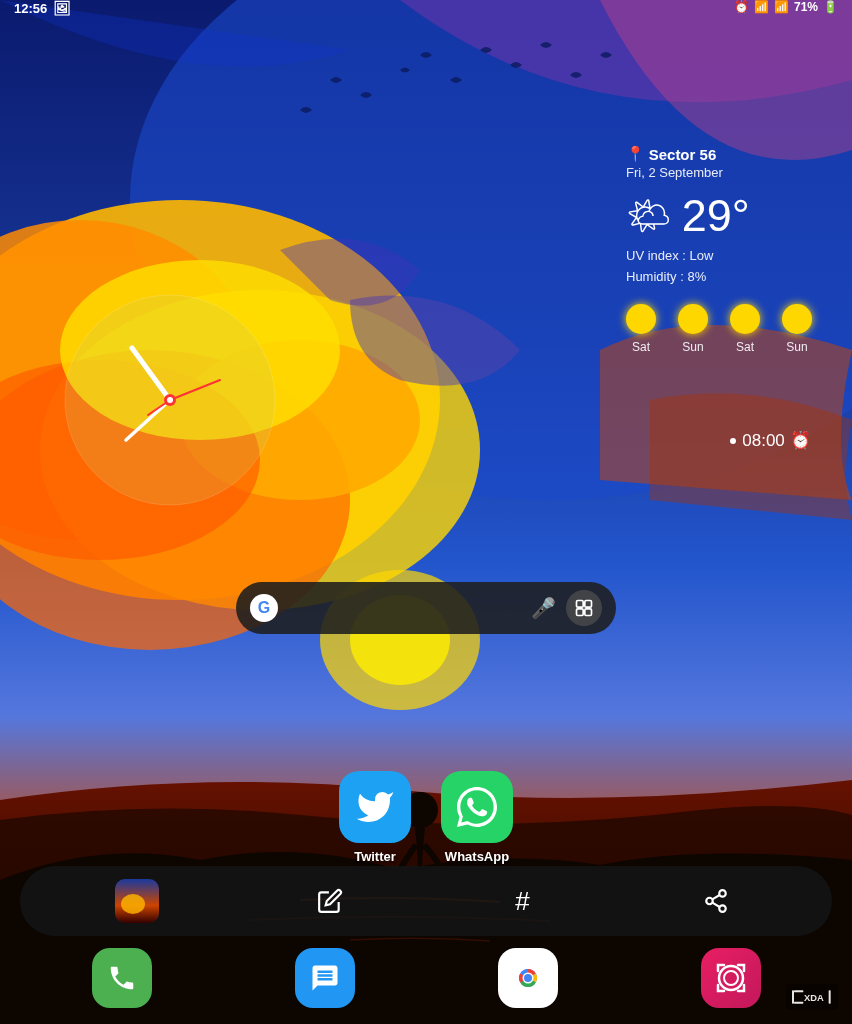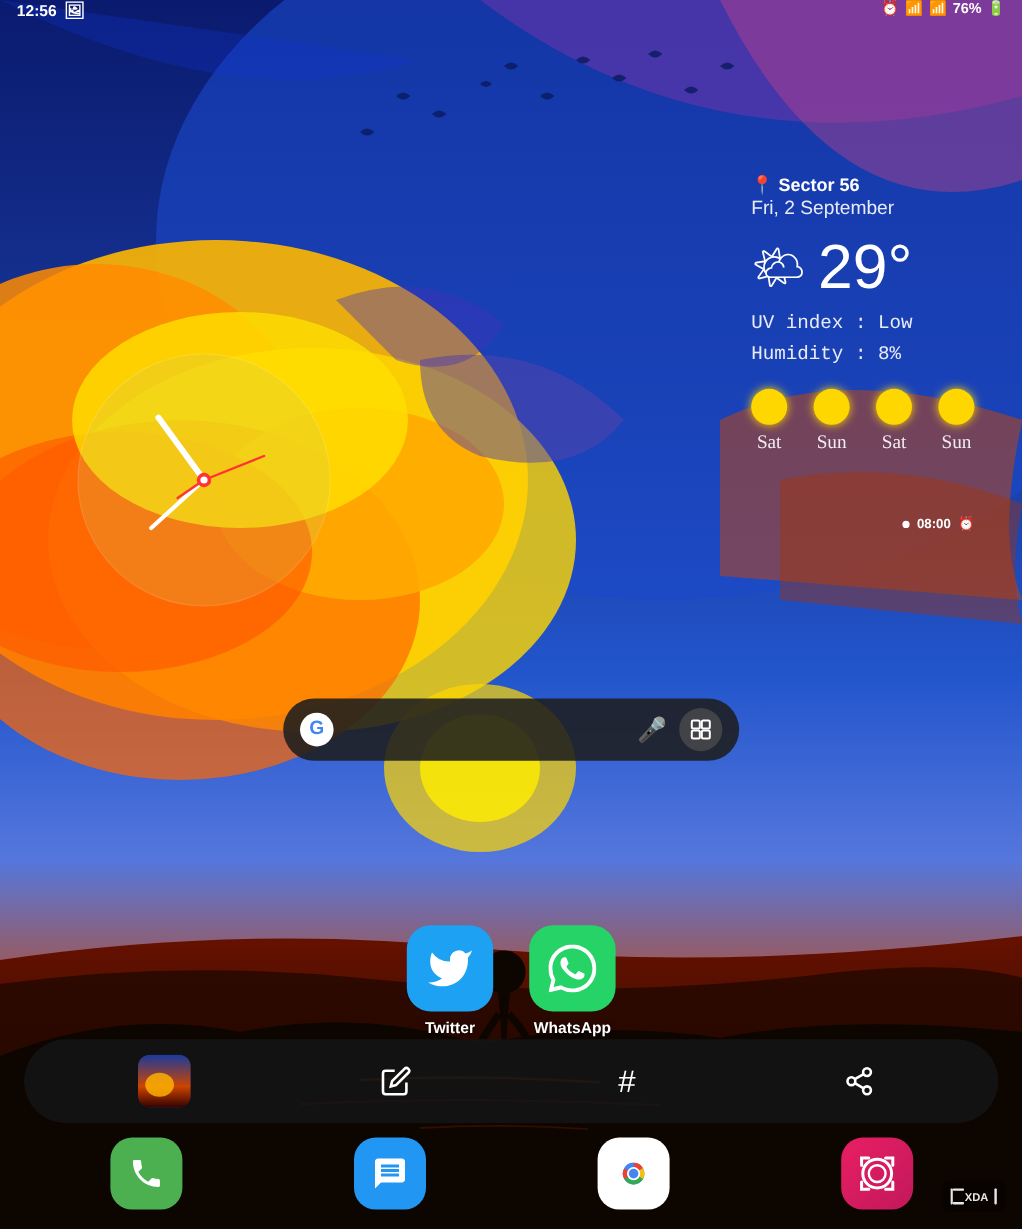--- a/index.html
+++ b/index.html
@@ -50,66 +50,65 @@
       text-align: left;
     }
     #weather-location {
       font-size: 15px;
       font-weight: 600;
       display: flex;
       align-items: center;
       gap: 4px;
     }
     #weather-date {
-      font-size: 16px;
+      font-size: 13px;
       margin-top: 2px;
       opacity: 0.9;
     }
     #weather-temp-row {
       display: flex;
       align-items: center;
       gap: 10px;
       margin-top: 10px;
     }
     #weather-icon-big { font-size: 36px; }
-    #weather-temp { font-size: 52px; font-weight: 300; }
-    #weather-details { margin-top: 4px; font-size: 16px; opacity: 0.9; line-height: 1.6; font-family: Liberation Mono, monospace; }
+    #weather-temp { font-size: 45px; font-weight: 300; }
+    #weather-details { margin-top: 4px; font-size: 13px; opacity: 0.9; line-height: 1.6; }
     #weather-forecast {
       display: flex;
       gap: 22px;
       margin-top: 16px;
       align-items: center;
     }
     .forecast-day {
       display: flex;
       flex-direction: column;
       align-items: center;
       gap: 6px;
     }
     .forecast-sun {
       width: 30px;
       height: 30px;
       border-radius: 50%;
       background: #FFD700;
       box-shadow: 0 0 8px #FFD700;
     }
-    .forecast-label { font-size: 16px; opacity: 0.9; font-family: Liberation Serif, serif; }
+    .forecast-label { font-size: 12px; opacity: 0.9; }
 
     
     #alarm-row {
       position: absolute;
       top: 430px;
       right: 40px;
       color: white;
-      font-size: 11px;
+      font-size: 17px;
       z-index: 10;
       display: flex;
       align-items: center;
       gap: 6px;
-      font-weight: bold;
     }
 
     
     #clock-widget {
       position: absolute;
       top: 290px;
       left: 60px;
       width: 220px;
       height: 220px;
       z-index: 10;
@@ -368,21 +367,21 @@
 
 <div id="status-bar">
   <div id="status-left">
     <span>12:56</span>
     <span style="font-size:14px;">🖼</span>
   </div>
   <div id="status-right">
     <span>⏰</span>
     <span>📶</span>
     <span>📶</span>
-    <span>76%</span>
+    <span>71%</span>
     <span>🔋</span>
   </div>
 </div>
 
 <div id="weather-widget">
   <div id="weather-location">
     <span>📍</span>
     <span>Sector 56</span>
   </div>
   <div id="weather-date">Fri, 2 September</div>

